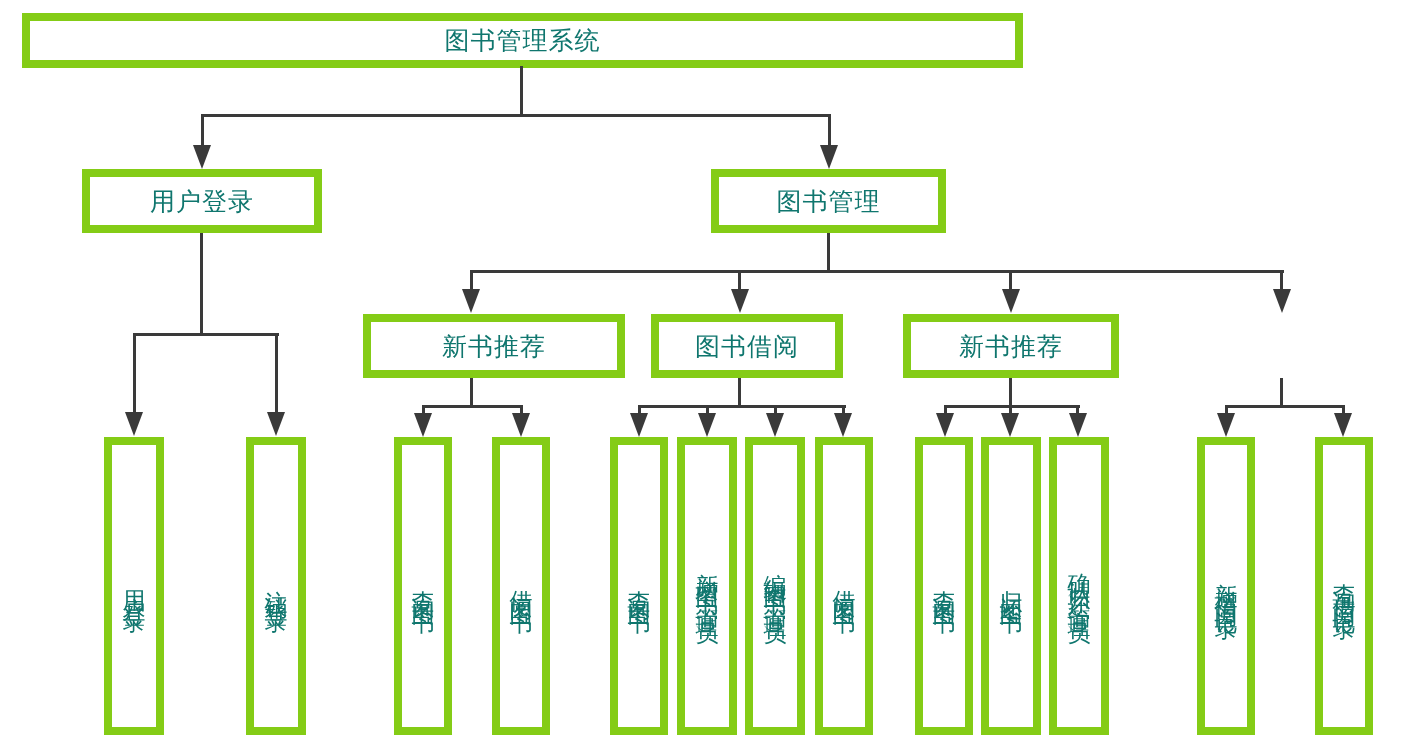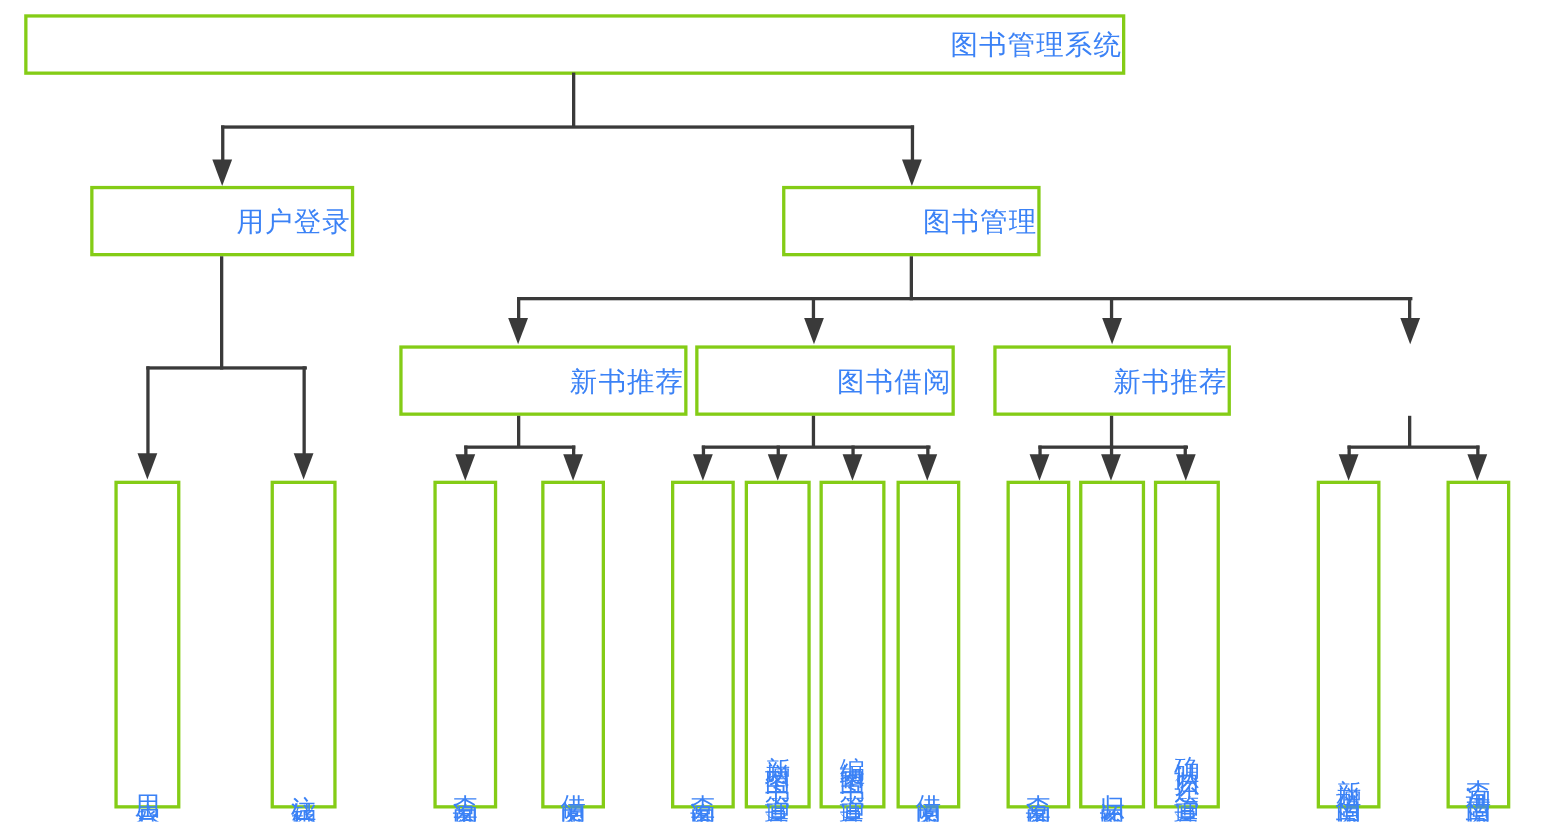--- a/index.html
+++ b/index.html
@@ -7,24 +7,24 @@
   .stage{
     position:relative;
     width:1405px;height:747px;
     background:#ffffff;
     font-family:"Liberation Sans","DejaVu Sans",sans-serif;
     overflow:hidden;
   }
   .box{
     position:absolute;
     box-sizing:border-box;
-    border:3px solid #84cc16;
+    border:8px solid #84cc16;
     background:#ffffff;
-    color:#3b82f6;
-    display:flex;align-items:center;justify-content:flex-end;
+    color:#0f766e;
+    display:flex;align-items:center;justify-content:center;
   }
   .hbox{font-size:25px;letter-spacing:1px;white-space:nowrap;}
   .vbox{
     writing-mode:vertical-rl;
     text-orientation:mixed;
     font-size:23px;
     letter-spacing:7px;
     line-height:1;
   }
   .hline{position:absolute;height:3px;background:#3a3a3a;}
@@ -82,21 +82,21 @@
   <div class="vline" style="left:738px;top:270px;height:22px"></div>
   <div class="arrow" style="left:731px;top:289px"></div>
   <div class="vline" style="left:1009px;top:270px;height:22px"></div>
   <div class="arrow" style="left:1002px;top:289px"></div>
   <div class="vline" style="left:1280px;top:270px;height:22px"></div>
   <div class="arrow" style="left:1273px;top:289px"></div>
 
   <div class="box hbox" style="left:363px;top:314px;width:262px;height:64px">
     <span>新书推荐</span>
   </div>
-  <div class="box hbox" style="left:632px;top:314px;width:236px;height:64px">
+  <div class="box hbox" style="left:651px;top:314px;width:192px;height:64px">
     <span>图书借阅</span>
   </div>
   <div class="box hbox" style="left:903px;top:314px;width:216px;height:64px">
     <span>新书推荐</span>
   </div>
 
   <div class="vline" style="left:470px;top:378px;height:29px"></div>
   <div class="hline" style="left:422px;top:405px;width:101px"></div>
   <div class="vline" style="left:422px;top:405px;height:10px"></div>
   <div class="arrow" style="left:414px;top:413px"></div>

